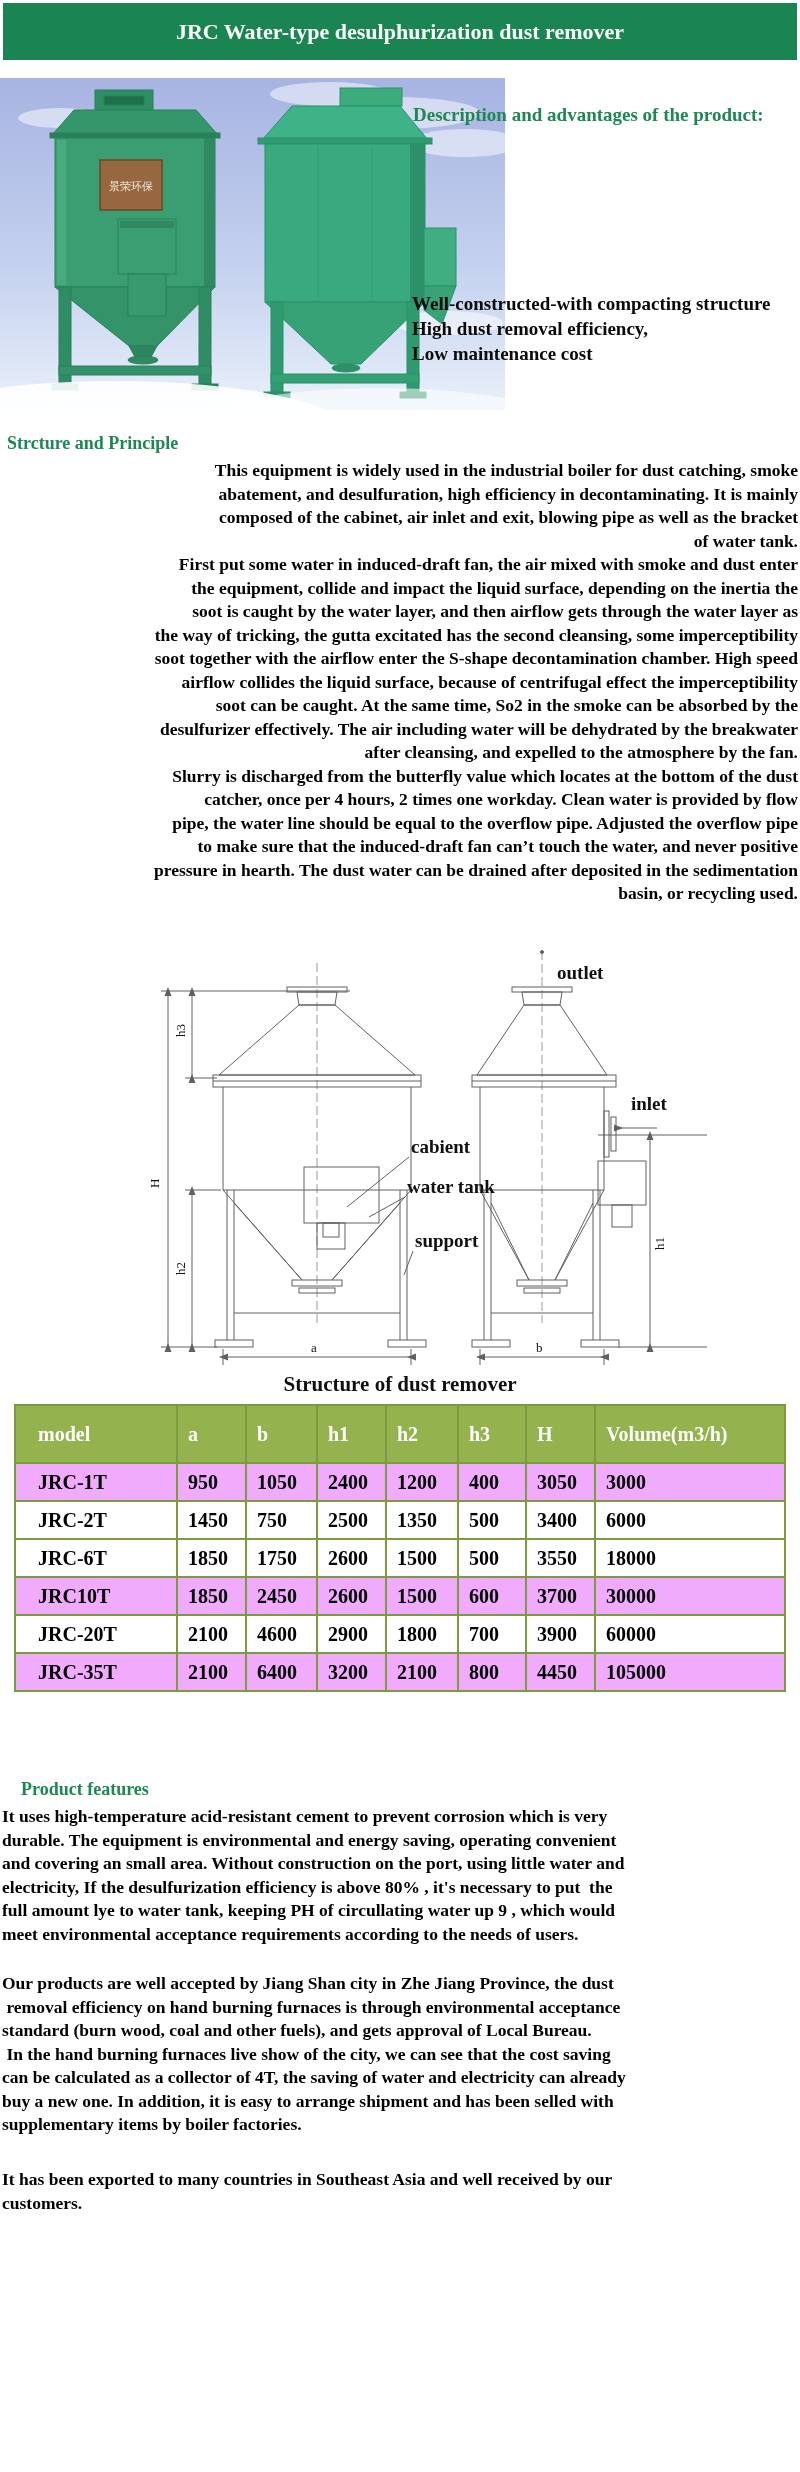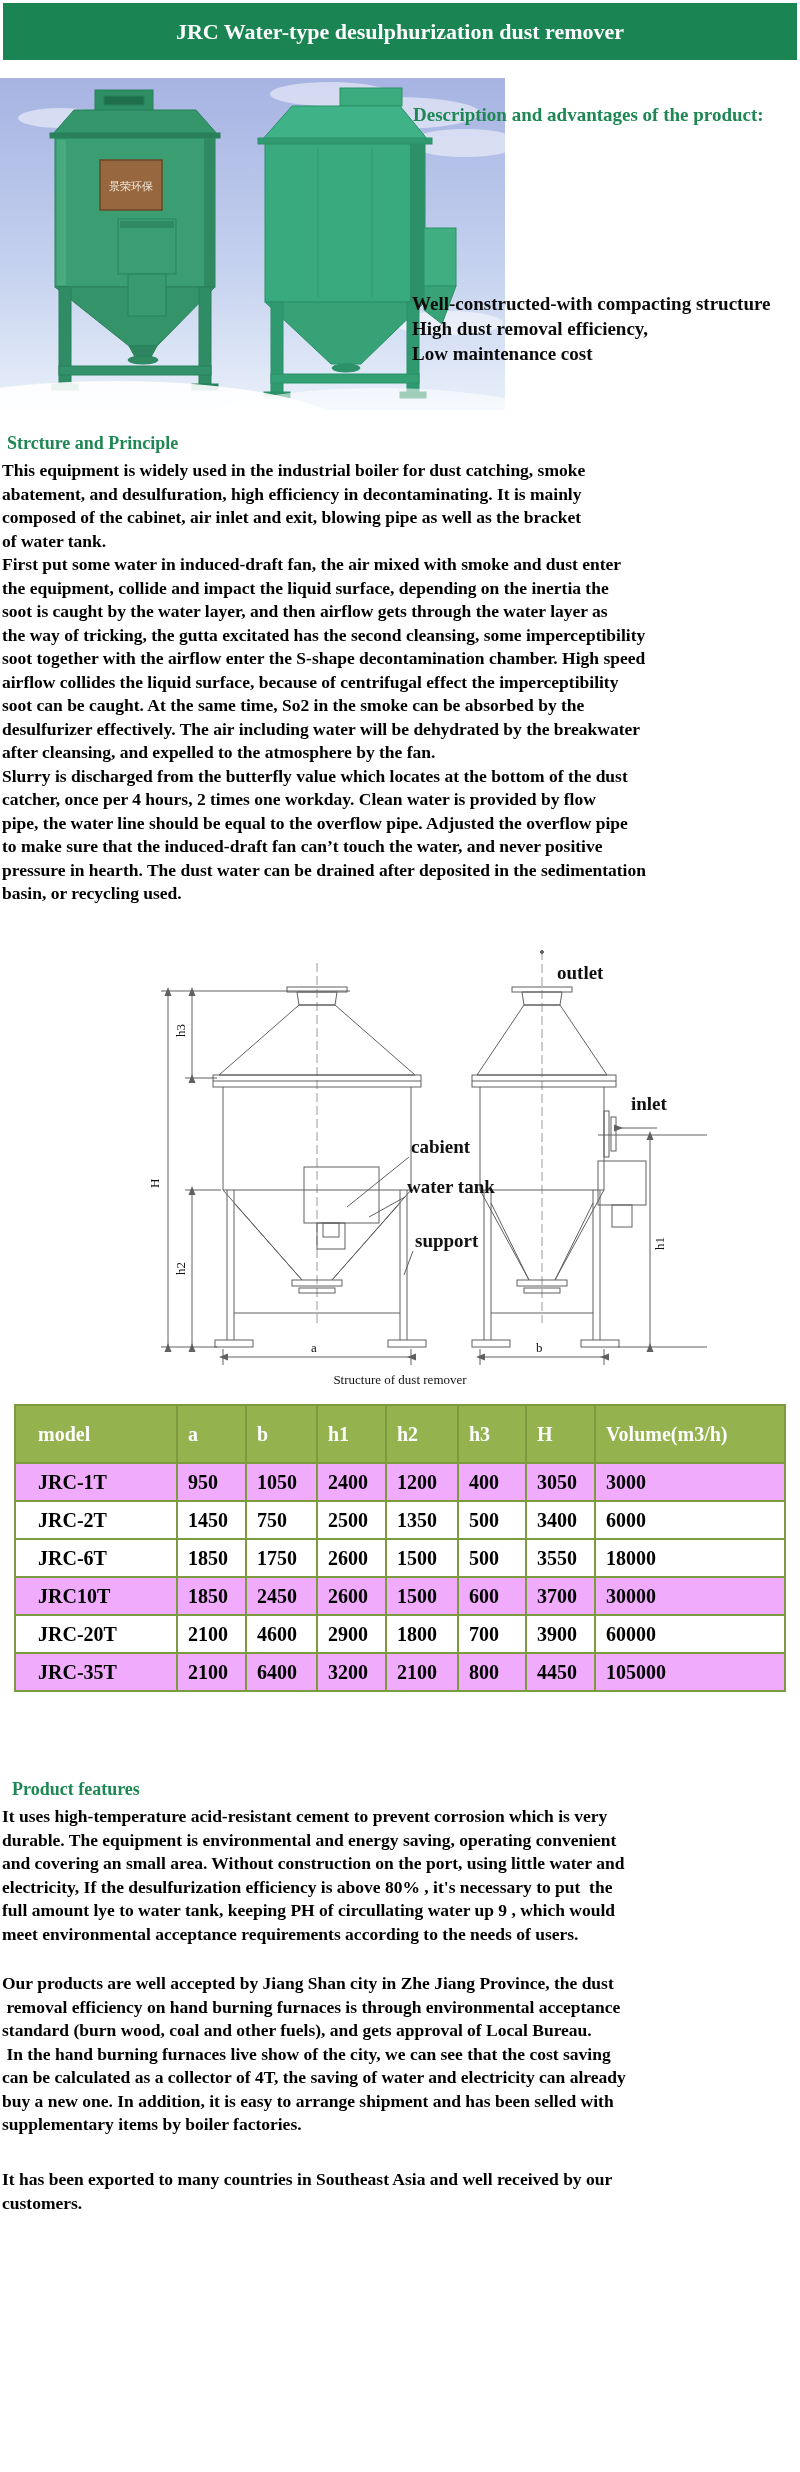--- a/index.html
+++ b/index.html
@@ -13,33 +13,33 @@
 
   .hero-svg{top:78px;left:0;}
   .desc-heading{top:104px;left:413px;width:390px;color:#1e8754;
         font-size:19px;font-weight:bold;white-space:nowrap;}
   .advantages{top:291px;left:412px;width:392px;color:#0b0b0b;
         font-size:19px;font-weight:bold;line-height:25px;}
   .advantages div{white-space:nowrap;}
 
   .green-head{color:#1e8754;font-size:18px;font-weight:bold;}
   .sec1-head{top:433px;left:7px;}
-  .feat-head{top:1779px;left:12px;}
+  .feat-head{top:1779px;left:21px;}
 
   .body-block{left:2px;width:796px;}
   .body-block p{margin:0;white-space:pre-wrap;color:#000;
         font-size:17.5px;line-height:23.5px;font-weight:bold;}
-  .blk1{top:459px;} .blkF1{top:1805px;} .blkF2{top:1972px;} .blkF3{top:2168px;}
+  .blk1{top:459px;text-align:right;} .blkF1{top:1805px;} .blkF2{top:1972px;} .blkF3{top:2168px;}
 
   .diagram-svg{top:945px;left:95px;}
   .diagram-svg text{font-family:"Liberation Serif",serif;fill:#111;}
   .dlabel{font-size:19px;font-weight:bold;}
   .ddim{font-size:13px;}
   .caption{top:1372px;left:0;width:800px;text-align:center;
-        font-size:13px;font-weight:normal;color:#111;}
+        font-size:21px;font-weight:bold;color:#111;}
 
   table.spec{top:1404px;left:14px;width:772px;position:absolute;
         border-collapse:collapse;table-layout:fixed;}
   table.spec th,table.spec td{border:2px solid #7c9b3f;padding:0 0 0 10px;
         text-align:left;font-weight:bold;font-size:20px;overflow:hidden;}
   table.spec th{background:#94b24d;color:#ffffff;height:56px;}
   table.spec td{height:36px;color:#000;background:#ffffff;}
   table.spec tr.alt td{background:#f0abfc;}
   table.spec th:first-child,table.spec td:first-child{padding-left:22px;}
 

